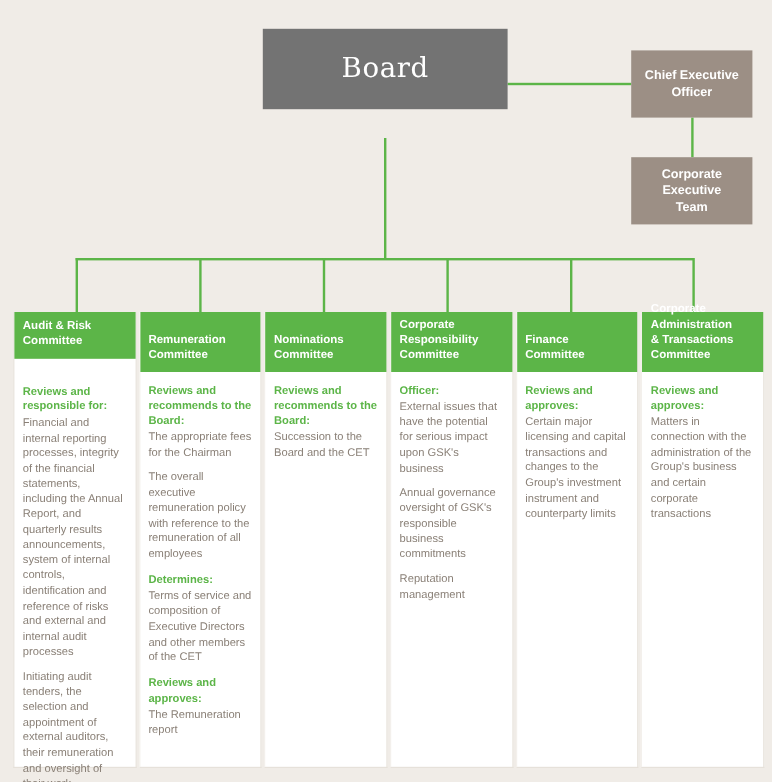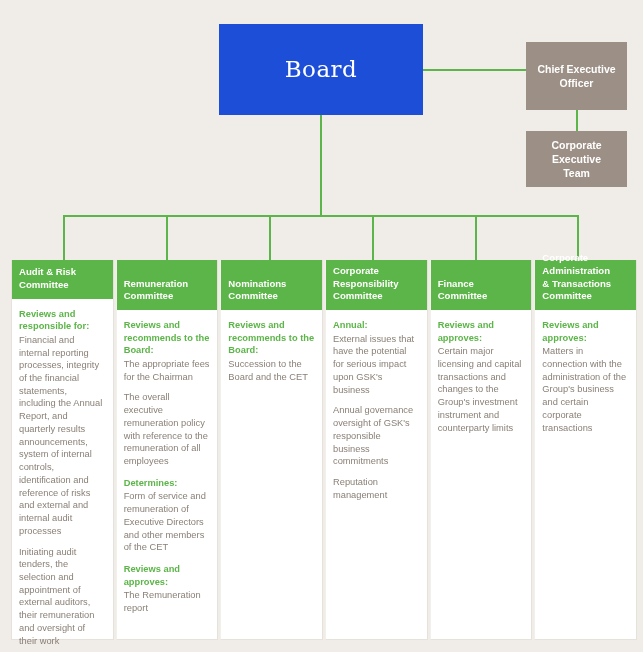--- a/index.html
+++ b/index.html
@@ -20,22 +20,22 @@
     width: 643px;
     height: 652px;
   }
 
   
   .board-box {
     position: absolute;
     left: 219px;
     top: 24px;
     width: 204px;
-    height: 91px;
-    background: #1d4ed8;
+    height: 67px;
+    background: #737373;
     display: flex;
     align-items: center;
     justify-content: center;
     box-sizing: border-box;
   }
   .board-label {
     color: #ffffff;
     font-family: "DejaVu Serif", serif;
     font-size: 23px;
     letter-spacing: 0.5px;
@@ -55,21 +55,21 @@
     font-size: 10.5px;
     font-weight: bold;
     line-height: 1.35;
     text-align: center;
     padding: 0 6px;
   }
   #ceo-box {
     left: 526px;
     top: 42px;
     width: 101px;
-    height: 68px;
+    height: 56px;
   }
   #cet-box {
     left: 526px;
     top: 131px;
     width: 101px;
     height: 56px;
   }
 
   
   .line {
@@ -109,21 +109,21 @@
   .committee-col {
     width: 103px;
     background: #ffffff;
     display: flex;
     flex-direction: column;
     box-sizing: border-box;
     border-right: 1px solid #e6e1da;
     border-bottom: 1px solid #e6e1da;
     border-left: 1px solid #f3f0ec;
   }
-  .committee-col:first-child { border-left: 1px solid #e6e1da; }
+  .committee-col:first-child { border-left: 1px solid #e6e1da; gap: 12px; }
   .col-header {
     background: #5cb548;
     color: #ffffff;
     font-size: 9.6px;
     font-weight: bold;
     line-height: 1.33;
     padding: 6px 7px 7px 7px;
     height: 50px;
     box-sizing: border-box;
     display: flex;
@@ -194,42 +194,42 @@
       <div class="committee-col">
         <div class="col-header">Remuneration<br>Committee</div>
         <div class="col-body">
           <div class="blk">
             <p class="blk-head">Reviews and recommends to the Board:</p>
             <p class="blk-text">The appropriate fees for the Chairman</p>
             <p class="blk-text">The overall executive remuneration policy with reference to the remuneration of all employees</p>
           </div>
           <div class="blk">
             <p class="blk-head">Determines:</p>
-            <p class="blk-text">Form of service and remuneration of Executive Directors and other members of the CET</p>
+            <p class="blk-text">Terms of service and composition of Executive Directors and other members of the CET</p>
           </div>
           <div class="blk">
             <p class="blk-head">Reviews and approves:</p>
             <p class="blk-text">The Remuneration report</p>
           </div>
         </div>
       </div>
       <div class="committee-col">
         <div class="col-header">Nominations<br>Committee</div>
         <div class="col-body">
           <div class="blk">
             <p class="blk-head">Reviews and recommends to the Board:</p>
             <p class="blk-text">Succession to the Board and the CET</p>
           </div>
         </div>
       </div>
       <div class="committee-col">
         <div class="col-header">Corporate<br>Responsibility<br>Committee</div>
         <div class="col-body">
           <div class="blk">
-            <p class="blk-head">Annual:</p>
+            <p class="blk-head">Officer:</p>
             <p class="blk-text">External issues that have the potential for serious impact upon GSK's business</p>
             <p class="blk-text">Annual governance oversight of GSK's responsible business commitments</p>
             <p class="blk-text">Reputation management</p>
           </div>
         </div>
       </div>
       <div class="committee-col">
         <div class="col-header">Finance<br>Committee</div>
         <div class="col-body">
           <div class="blk">

